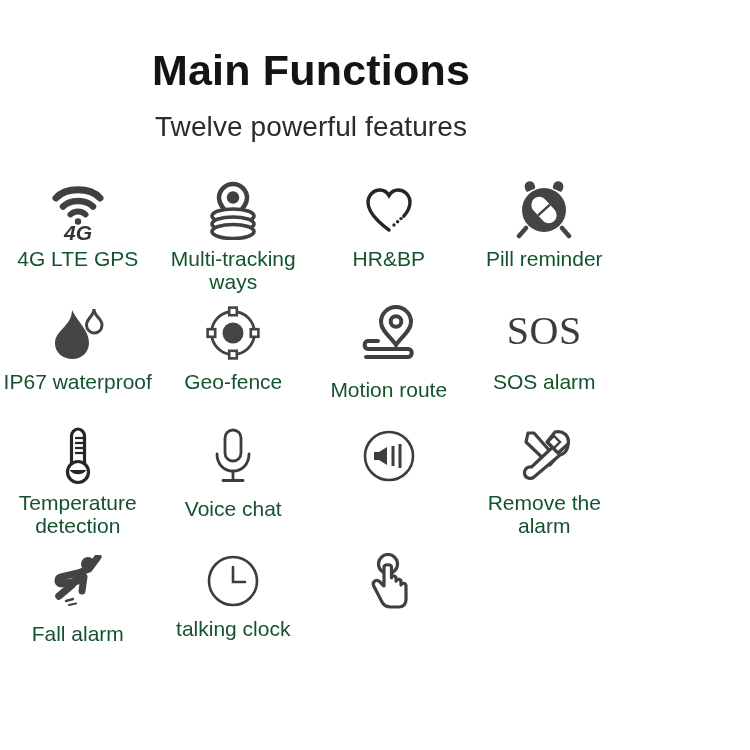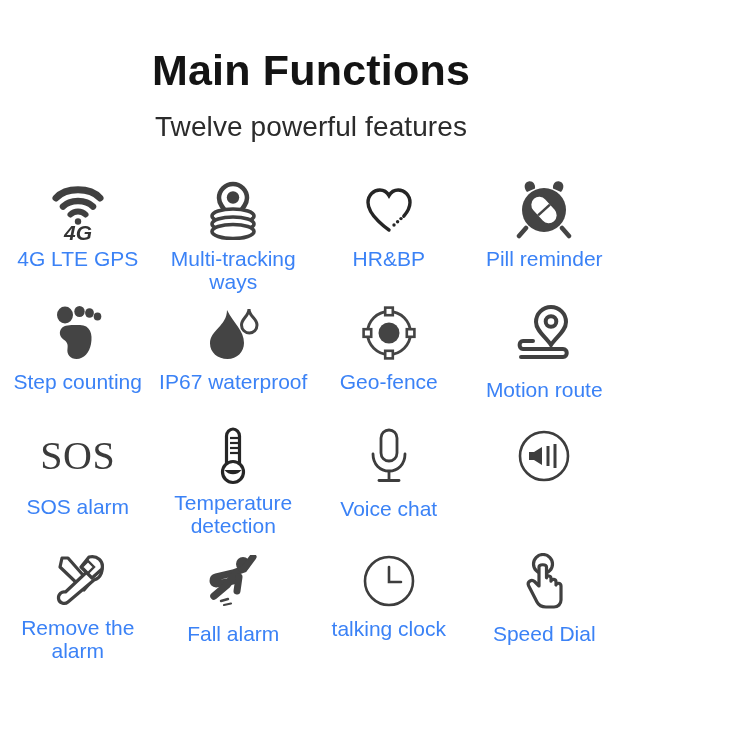--- a/index.html
+++ b/index.html
@@ -60,21 +60,21 @@
     justify-content: center;
   }
   .icon-box svg {
     display: block;
   }
   .label {
     margin-top: 4px;
     font-size: 21px;
     line-height: 1.1;
     text-align: center;
-    color: #3b82f6;
+    color: #14532d;
     max-width: 180px;
     word-wrap: break-word;
   }
   
   .r1 .icon-box { height: 68px; }
   .r2 .icon-box { height: 66px; }
   .r3 .icon-box { height: 62px; font-family: Liberation Serif, serif; }
   .r4 .icon-box { height: 62px; }
   .cell-motion-route .label { margin-top: 12px; }
   .cell-ringtone-search .label { margin-top: 10px; }
@@ -151,32 +151,20 @@
           <path d="M49 49 L56 57" stroke="#444" stroke-width="4.5" stroke-linecap="round"></path>
           <g transform="rotate(-42 31 31)">
             <rect x="23" y="16" width="16" height="30" rx="8" fill="#ffffff"></rect>
             <line x1="23" y1="31" x2="39" y2="31" stroke="#444" stroke-width="2.6"></line>
           </g>
         </svg>
       </div>
       <div class="label">Pill reminder</div>
     </div>
 
-    <div class="cell r2 cell-step-counting">
-      <div class="icon-box">
-        <svg width="56" height="58" viewBox="0 0 56 58" fill="none">
-          <ellipse cx="15" cy="11" rx="8" ry="8.5" fill="#444"></ellipse>
-          <ellipse cx="29.5" cy="7.5" rx="5.2" ry="5.6" fill="#444"></ellipse>
-          <ellipse cx="39.5" cy="9" rx="4.4" ry="4.8" fill="#444"></ellipse>
-          <ellipse cx="47.5" cy="12.5" rx="3.8" ry="4.1" fill="#444"></ellipse>
-          <path d="M30 21 C40 21, 43 30, 41 40 C39.4 48.4, 34 55, 26.5 55 C20.5 55, 16.5 50.5, 17.5 44.5 C18.3 39.5, 16.5 37.5, 13.5 35.5 C9.5 32.8, 8.5 27.5, 12 23.8 C15 20.6, 23 21, 30 21 Z" fill="#444"></path>
-        </svg>
-      </div>
-      <div class="label">Step counting</div>
-    </div>
 
     <div class="cell r2 cell-ip67-waterproof">
       <div class="icon-box">
         <svg width="58" height="58" viewBox="0 0 58 58" fill="none">
           <path d="M23 6 C23 22, 6 26, 6 39.5 C6 48.5, 13.8 55, 23.5 55 C33 55, 40 48, 40 39 C40 26.5, 30 20, 23 6 Z" fill="#444"></path>
           <path d="M45 5 C45 12, 37.5 14.5, 37.5 21 C37.5 25.6, 41.2 29, 45.4 29 C49.6 29, 53 25.6, 53 21 C53 14.5, 45 12.5, 45 5 Z" stroke="#444" stroke-width="3" fill="#fff"></path>
         </svg>
       </div>
       <div class="label">IP67 waterproof</div>
     </div>
@@ -290,17 +278,16 @@
       <div class="label">talking clock</div>
     </div>
 
     <div class="cell r4 cell-speed-dial">
       <div class="icon-box">
         <svg width="52" height="56" viewBox="0 0 52 56" fill="none">
           <circle cx="25" cy="11" r="9.5" stroke="#404040" stroke-width="3.2" fill="#fff"></circle>
           <path d="M21 14 L21 33 L16.5 28.5 C13.5 25.8, 9 28.8, 10.5 32.5 L19 49 C20.8 52.5, 24 54, 28 54 L36 54 C40 54, 43 51, 43 47 L43 33 C43 30, 39 29.2, 38 32 L38 29 C38 26, 34 25.4, 33 28.2 L33 25.5 C33 22.6, 29.2 22, 28.5 24.8 L28.5 14 C28.5 11, 21 11, 21 14 Z" stroke="#404040" stroke-width="3.2" fill="#fff" stroke-linejoin="round"></path>
         </svg>
       </div>
-      <div class="label">Speed Dial</div>
     </div>
 
   </div>
 </div>
 
 </body></html>

